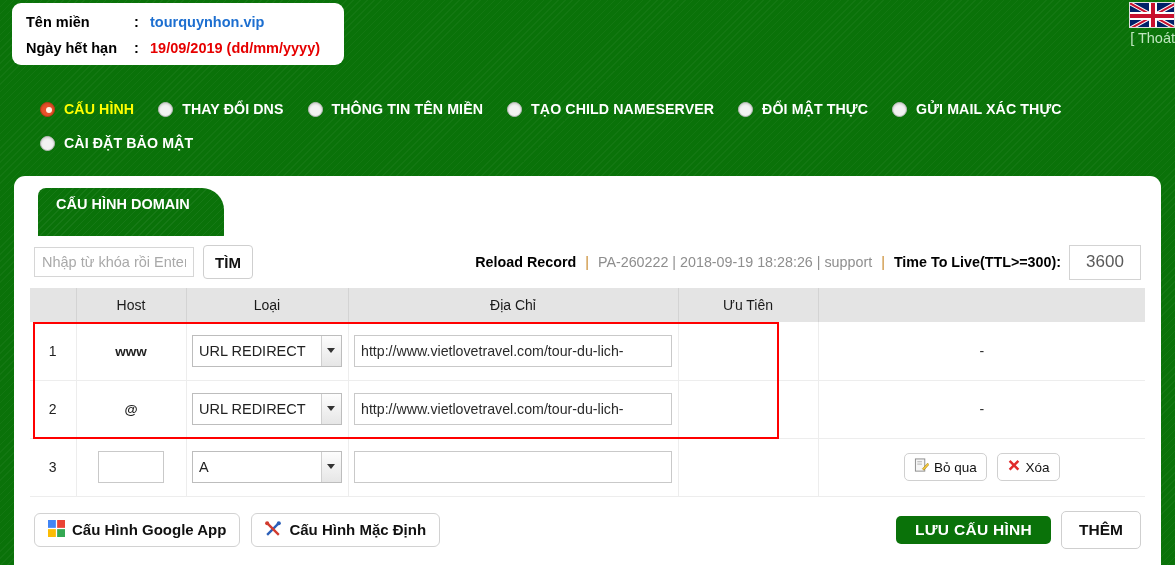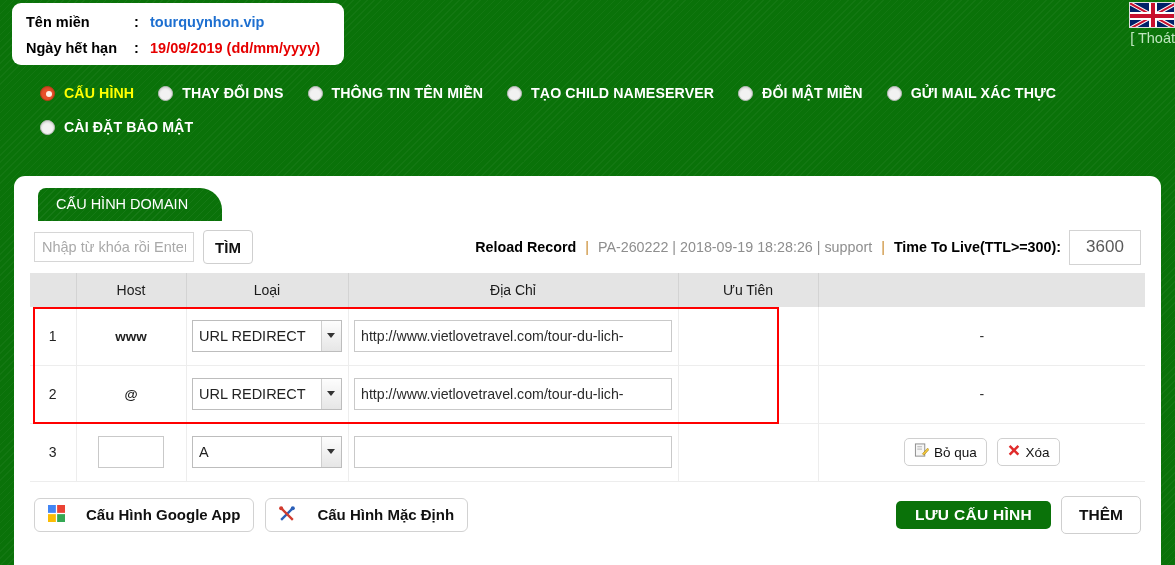--- a/index.html
+++ b/index.html
@@ -49,21 +49,21 @@
   .f-cv{ width:46px; height:8px; background:#fff; top:9px; left:0; }
   .f-ch{ width:8px; height:26px; background:#fff; top:0; left:19px; }
   .f-cv2{ width:46px; height:4px; background:#C8102E; top:11px; left:0; }
   .f-ch2{ width:4px; height:26px; background:#C8102E; top:0; left:21px; }
   .logout{
     display:block; color:#bfe6bf; font-size:14.5px;
     margin-top:2px; text-decoration:none; white-space:nowrap;
   }
 
   
-  .nav{ position:absolute; left:40px; top:76px; width:1130px; }
+  .nav{ position:absolute; left:40px; top:92px; width:1130px; }
   .navrow{ display:flex; align-items:center; height:34px; }
   .navitem{ display:flex; align-items:center; margin-right:24px; cursor:pointer; white-space:nowrap; }
   .radio{
     width:15px; height:15px; border-radius:50%;
     background:#f2f2f2; border:1px solid #b9b9b9;
     margin-right:9px; flex:0 0 15px; position:relative;
     box-shadow: inset 0 1px 2px rgba(0,0,0,.15);
   }
   .radio.on{ background:#e8502a; border-color:#b83a16; }
   .radio.on::after{
@@ -75,23 +75,23 @@
 
   
   .card{
     position:absolute; left:14px; top:176px;
     width:1147px; height:400px;
     background:#fff; border-radius:11px 11px 0 0;
     padding:0;
   }
   .tab{
     position:relative; margin-left:24px; margin-top:12px;
-    display:inline-block; height:33px; line-height:33px;
+    display:inline-block; height:48px; line-height:33px;
     padding:0 34px 15px 18px;
-    color:#fff; font-size:14.5px; font-weight:normal;
+    color:#fff; font-size:14.5px; font-weight:bold;
     background-color:#0a7209;
     background-image: repeating-linear-gradient(
       -45deg, rgba(255,255,255,0.05) 0px, rgba(255,255,255,0.05) 1px,
       rgba(0,0,0,0) 1px, rgba(0,0,0,0) 5px);
     border-radius:8px 22px 0 0;
   }
 
   
   .toolbar{
     position:relative; height:40px; margin:6px 20px 0 20px;
@@ -186,21 +186,21 @@
     position:absolute; left:3px; top:34px;
     width:746px; height:117px;
     border:2.5px solid #ff0000; pointer-events:none;
   }
 
   
   .footer{
     margin:14px 20px 0 20px; display:flex; align-items:center;
   }
   .big-btn{
-    display:inline-flex; align-items:center; gap:21px;
+    display:inline-flex; align-items:center; gap:7px;
     height:34px; padding:0 13px; margin-right:11px;
     background:#fff; border:1px solid #d2d2d2; border-radius:6px;
     font-size:15px; font-weight:bold; color:#111; cursor:pointer;
     font-family:"Liberation Sans", sans-serif;
   }
   .fspacer{ flex:1; }
   .btn-save{
     height:28px; padding:0 19px; background:#0a7209; color:#fff;
     border:none; border-radius:5px; font-size:15.5px; font-weight:bold;
     cursor:pointer; font-family:"Liberation Sans", sans-serif;
@@ -253,21 +253,21 @@
     <div class="navitem">
       <span class="radio"></span>
       <span class="navlabel">THÔNG TIN TÊN MIỀN</span>
     </div>
     <div class="navitem">
       <span class="radio"></span>
       <span class="navlabel">TẠO CHILD NAMESERVER</span>
     </div>
     <div class="navitem">
       <span class="radio"></span>
-      <span class="navlabel">ĐỔI MẬT MIỀN</span>
+      <span class="navlabel">ĐỔI MẬT THỰC</span>
     </div>
     <div class="navitem">
       <span class="radio"></span>
       <span class="navlabel">GỬI MAIL XÁC THỰC</span>
     </div>
   </div>
   <div class="navrow">
     <div class="navitem">
       <span class="radio"></span>
       <span class="navlabel">CÀI ĐẶT BẢO MẬT</span>

